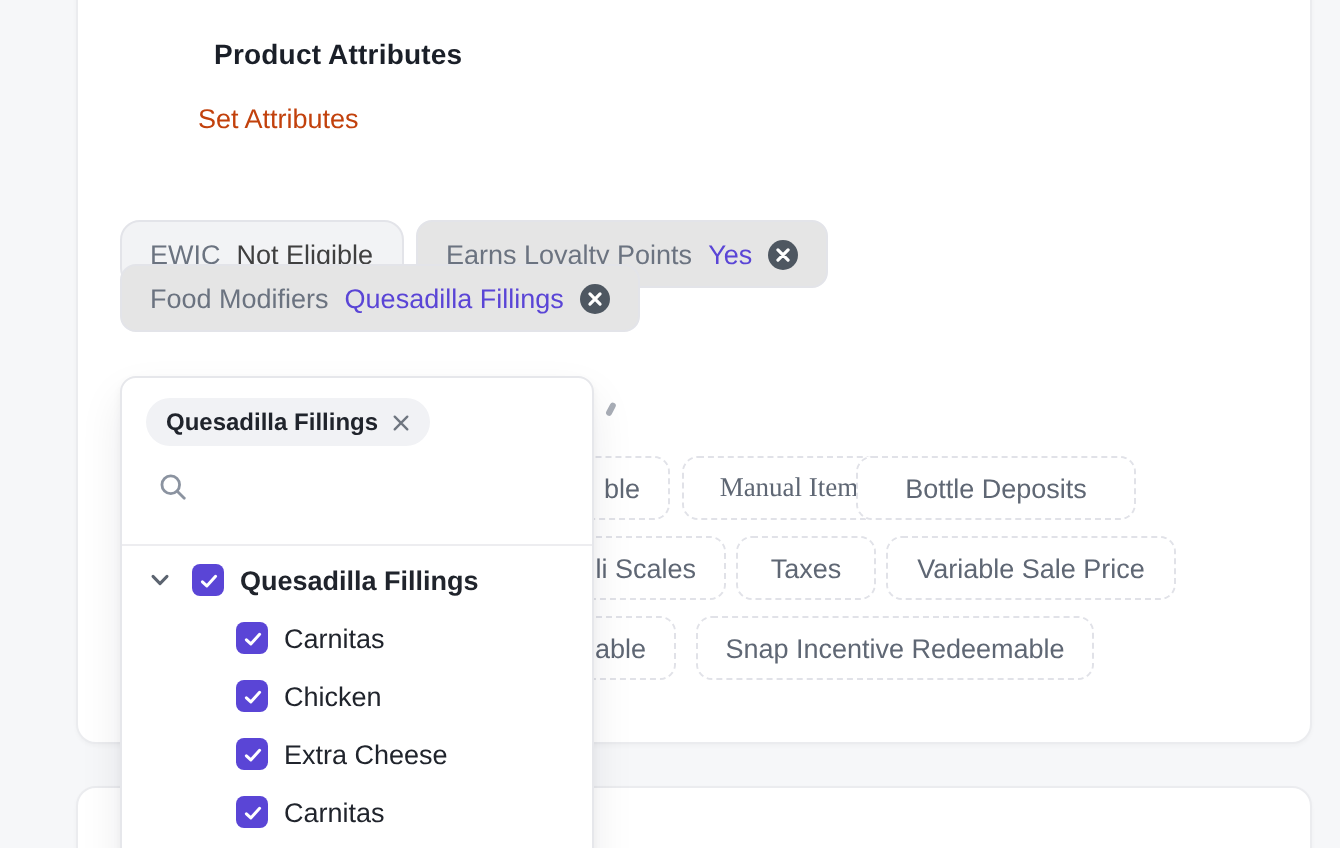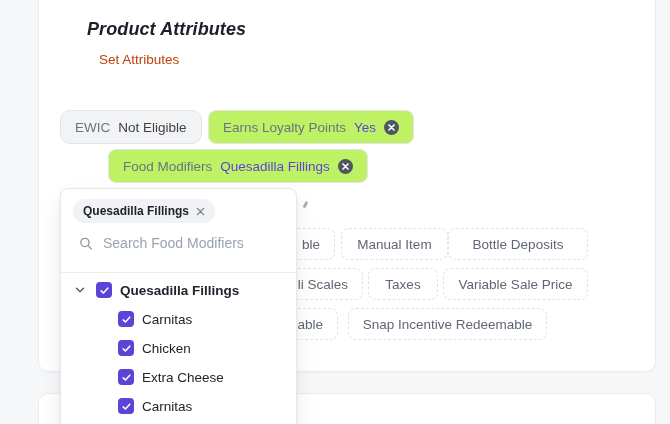--- a/index.html
+++ b/index.html
@@ -10,54 +10,54 @@
     background:#f6f7f9; overflow:hidden;
   }
   .card {
     position:absolute; background:#ffffff;
     border:1px solid #ebecef; border-radius:10px;
     box-shadow:0 1px 2px rgba(16,24,40,0.03);
   }
   #card-product { left:38px; top:-26px; width:618px; height:398px; }
   #card-next { left:38px; top:393px; width:618px; height:60px; }
   .section-title {
-    position:absolute; left:48px; top:44px;
-    font-size:18px; font-weight:700; color:#1a1f28; letter-spacing:.1px;font-style:italic;
+    position:absolute; left:68px; top:44px;
+    font-size:14px; font-weight:700; color:#1a1f28; letter-spacing:.1px;
   }
   .field-label {
     position:absolute; left:60px; top:77px;
     font-size:13.5px; color:#c2410c;
   }
 
   
   .chip {
     position:absolute; height:34px; display:flex; align-items:center;
     gap:8px; padding:0 14px; border:1px solid #e3e4e9; border-radius:8px;
-    background:#bef264; font-size:13.5px; white-space:nowrap;
+    background:#e5e5e5; font-size:13.5px; white-space:nowrap;
   }
   .chip .chip-label { color:#6b7380; }
   .chip .chip-value { color:#5a45d6; }
   .chip.gray { background:#f2f3f5; }
   .chip.gray .chip-value { color:#404040; }
   #chip-ewic { left:60px; top:110px;border-radius:10px; }
   #chip-loyalty { left:208px; top:110px; }
-  #chip-foodmod { left:60px; top:149px;margin-left:48px; }
+  #chip-foodmod { left:60px; top:132px; }
   .remove-circle { width:15px; height:15px; display:block; cursor:pointer; }
 
   
   .dashed-chip {
     position:absolute; height:32px; display:flex; align-items:center;
     justify-content:center; border:1.5px dashed #e1e2e8; border-radius:8px;
     background:#fff; font-size:13.5px; color:#5f6774; white-space:nowrap;
     overflow:hidden; cursor:pointer;
   }
   .dashed-chip.partial { justify-content:flex-end; padding-right:14px; }
   #av-0 { left:230px; top:228px; width:105px; }
-  #av-1 { left:341px; top:228px; width:107px; }
-  #av-2 { left:448px; top:228px; width:140px; }
+  #av-1 { left:341px; top:228px; width:107px;font-family:Liberation Serif, serif; }
+  #av-2 { left:428px; top:228px; width:140px; }
   #av-3 { left:240px; top:268px; width:123px;text-align:center; }
   #av-4 { left:368px; top:268px; width:70px;  }
   #av-5 { left:443px; top:268px; width:145px; }
   #av-6 { left:230px; top:308px; width:108px; }
   #av-7 { left:348px; top:308px; width:199px; }
 
   
   .obscured-fragment {
     position:absolute; left:304px; top:201px; width:2.5px; height:7px;
     background:#a9aeb7; border-radius:2px; transform:rotate(28deg);
@@ -169,21 +169,20 @@
       <svg width="9" height="9" viewBox="0 0 10 10">
         <path d="M1.5 1.5 L8.5 8.5 M8.5 1.5 L1.5 8.5" stroke="#6f7680" stroke-width="1.3" stroke-linecap="round"></path>
       </svg>
     </div>
 
     <div class="dd-search">
       <svg width="15" height="15" viewBox="0 0 16 16">
         <circle cx="6.8" cy="6.8" r="4.7" fill="none" stroke="#8b93a0" stroke-width="1.5"></circle>
         <line x1="10.4" y1="10.4" x2="14" y2="14" stroke="#8b93a0" stroke-width="1.5" stroke-linecap="round"></line>
       </svg>
-      <input type="text" placeholder="Search Food Modifiers" style="">
     </div>
 
     <div class="dd-divider"></div>
 
     <div class="tree-row" id="tree-parent">
       <svg class="chev" viewBox="0 0 12 12">
         <path d="M2.5 4.2 L6 7.8 L9.5 4.2" fill="none" stroke="#5c6470" stroke-width="1.5" stroke-linecap="round" stroke-linejoin="round"></path>
       </svg>
       <span class="checkbox">
         <svg width="11" height="11" viewBox="0 0 16 16">

